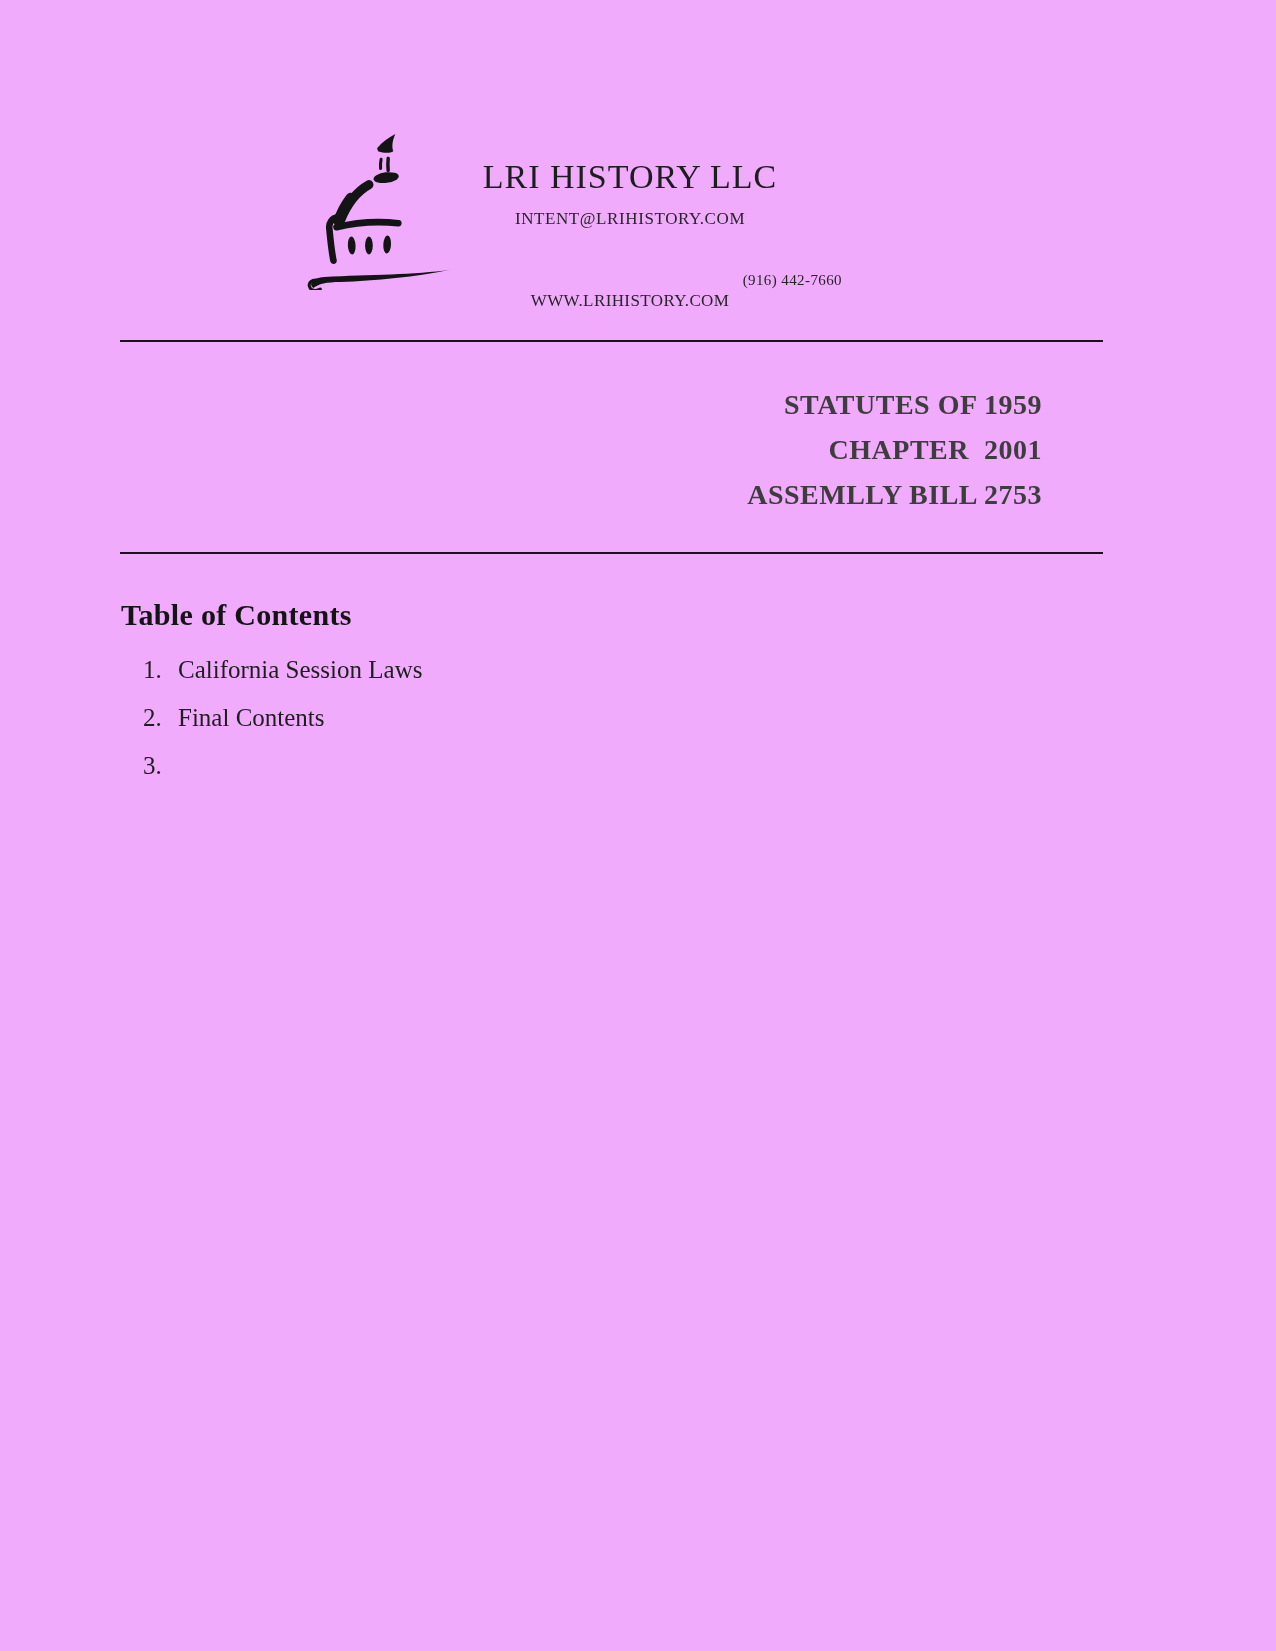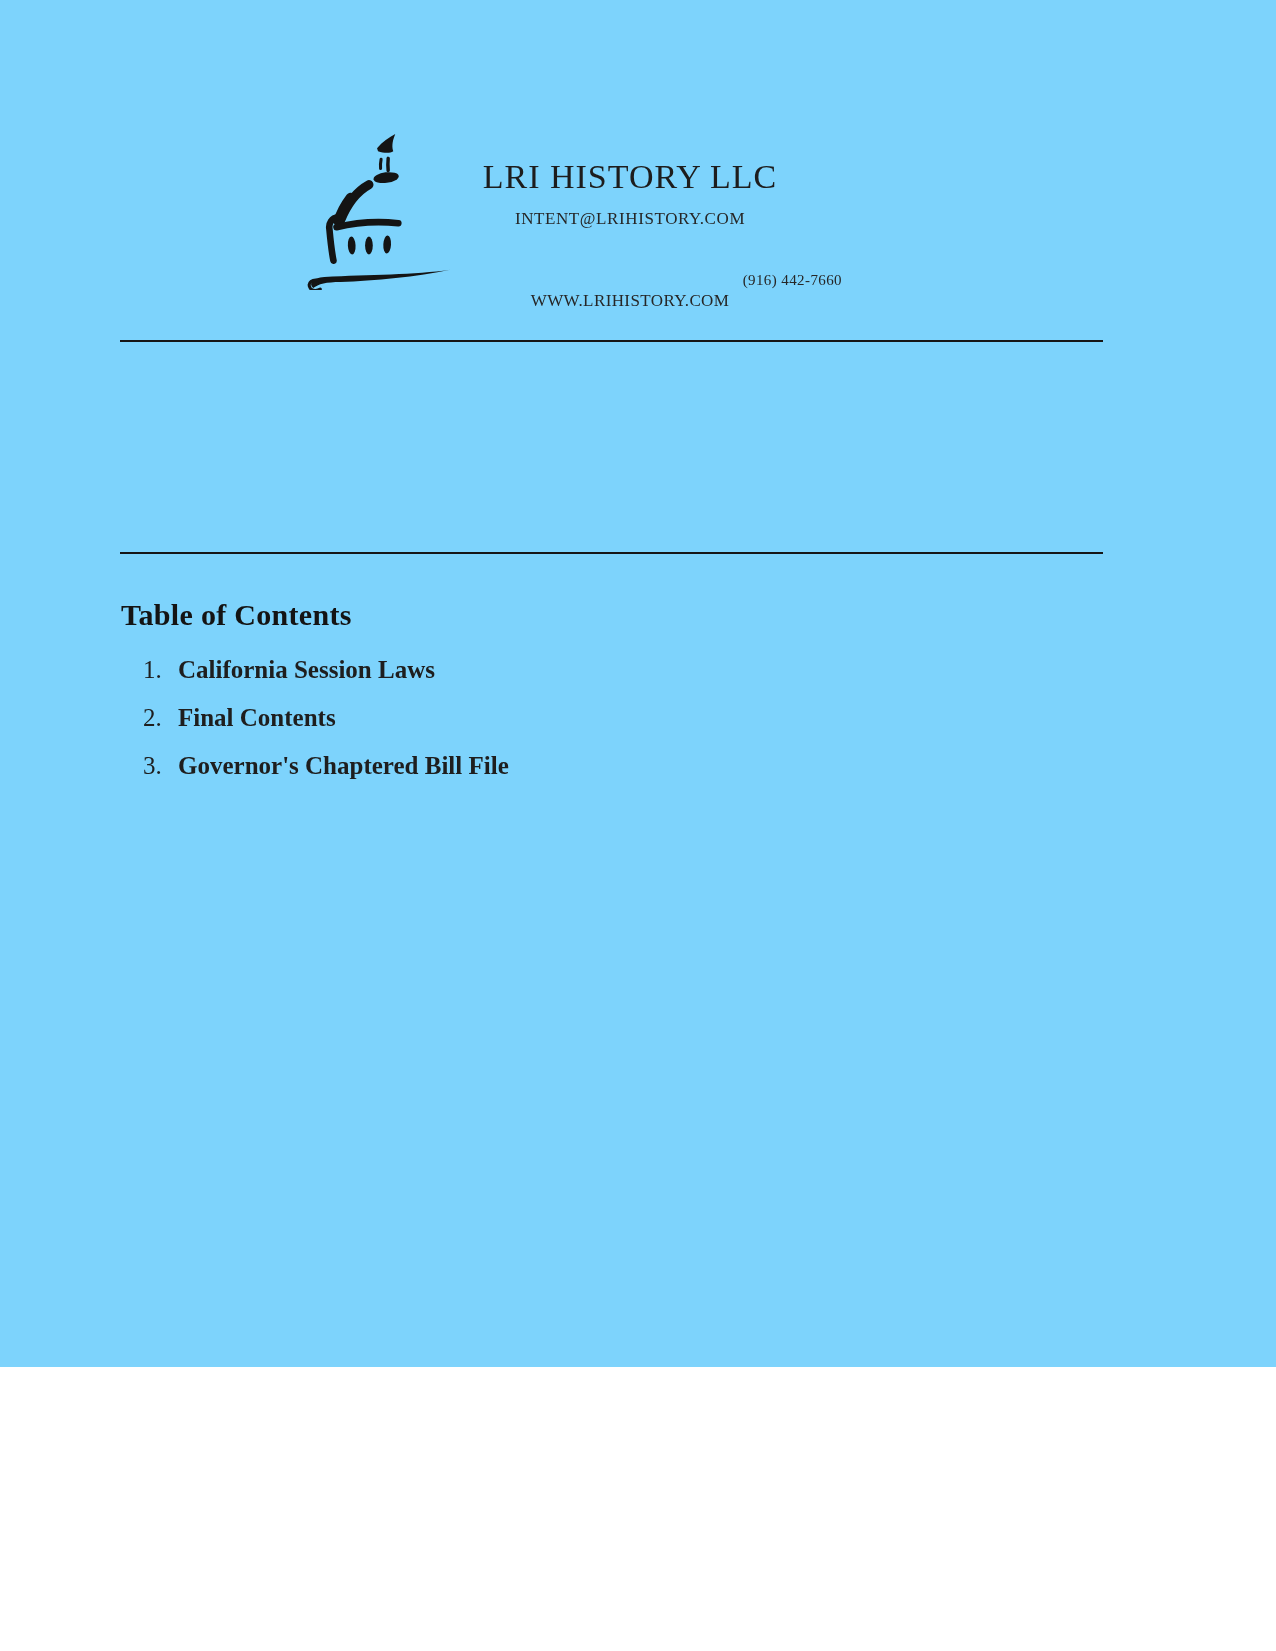--- a/index.html
+++ b/index.html
@@ -3,22 +3,22 @@
 <meta charset="utf-8">
 <style>
   html, body {
     margin: 0;
     padding: 0;
     background: #ffffff;
   }
   .page {
     position: relative;
     width: 1276px;
-    height: 1367px;
-    background: #7dd3fc;
+    height: 1651px;
+    background: #f0abfc;
     font-family: "Liberation Serif", "DejaVu Serif", serif;
     color: #1e1e1e;
     overflow: hidden;
   }
 
   
   .logo {
     position: absolute;
     left: 298px;
     top: 126px;
@@ -133,21 +133,20 @@
     display: flex;
     align-items: baseline;
   }
   .toc-num {
     display: inline-block;
     width: 35px;
     flex: 0 0 35px;
   }
   .toc-label {
     white-space: nowrap;
-    font-weight: bold;
   }
 </style>
 </head>
 <body>
 
 <div class="page">
 
   <svg class="logo" viewBox="0 0 150 160" fill="none" stroke="none" aria-hidden="true">
 
     <path d="M96,7 C90,10 83,15 78,21 L79,24 C85,26 91,26 94,24 C92,18 94,12 96,7 Z" fill="#141414"></path>
@@ -174,33 +173,37 @@
 
   <div class="masthead">
     <div class="company-name">LRI HISTORY LLC</div>
     <div class="company-email">INTENT@LRIHISTORY.COM</div>
     <div class="company-website">WWW.LRIHISTORY.COM</div>
     <div class="company-phone">(916) 442-7660</div>
   </div>
 
   <div class="rule rule-top"></div>
 
+  <div class="ref-block">
+    <div class="ref-line">STATUTES OF 1959</div>
+    <div class="ref-line">CHAPTER  2001</div>
+    <div class="ref-line">ASSEMLLY BILL 2753</div>
+  </div>
 
   <div class="rule rule-bottom"></div>
 
   <div class="toc-heading">Table of Contents</div>
 
   <div class="toc-list">
     <div class="toc-item">
       <span class="toc-num">1.</span>
       <span class="toc-label">California Session Laws</span>
     </div>
     <div class="toc-item">
       <span class="toc-num">2.</span>
       <span class="toc-label">Final Contents</span>
     </div>
     <div class="toc-item">
       <span class="toc-num">3.</span>
-      <span class="toc-label">Governor's Chaptered Bill File</span>
     </div>
   </div>
 
 </div>
 
 </body></html>

